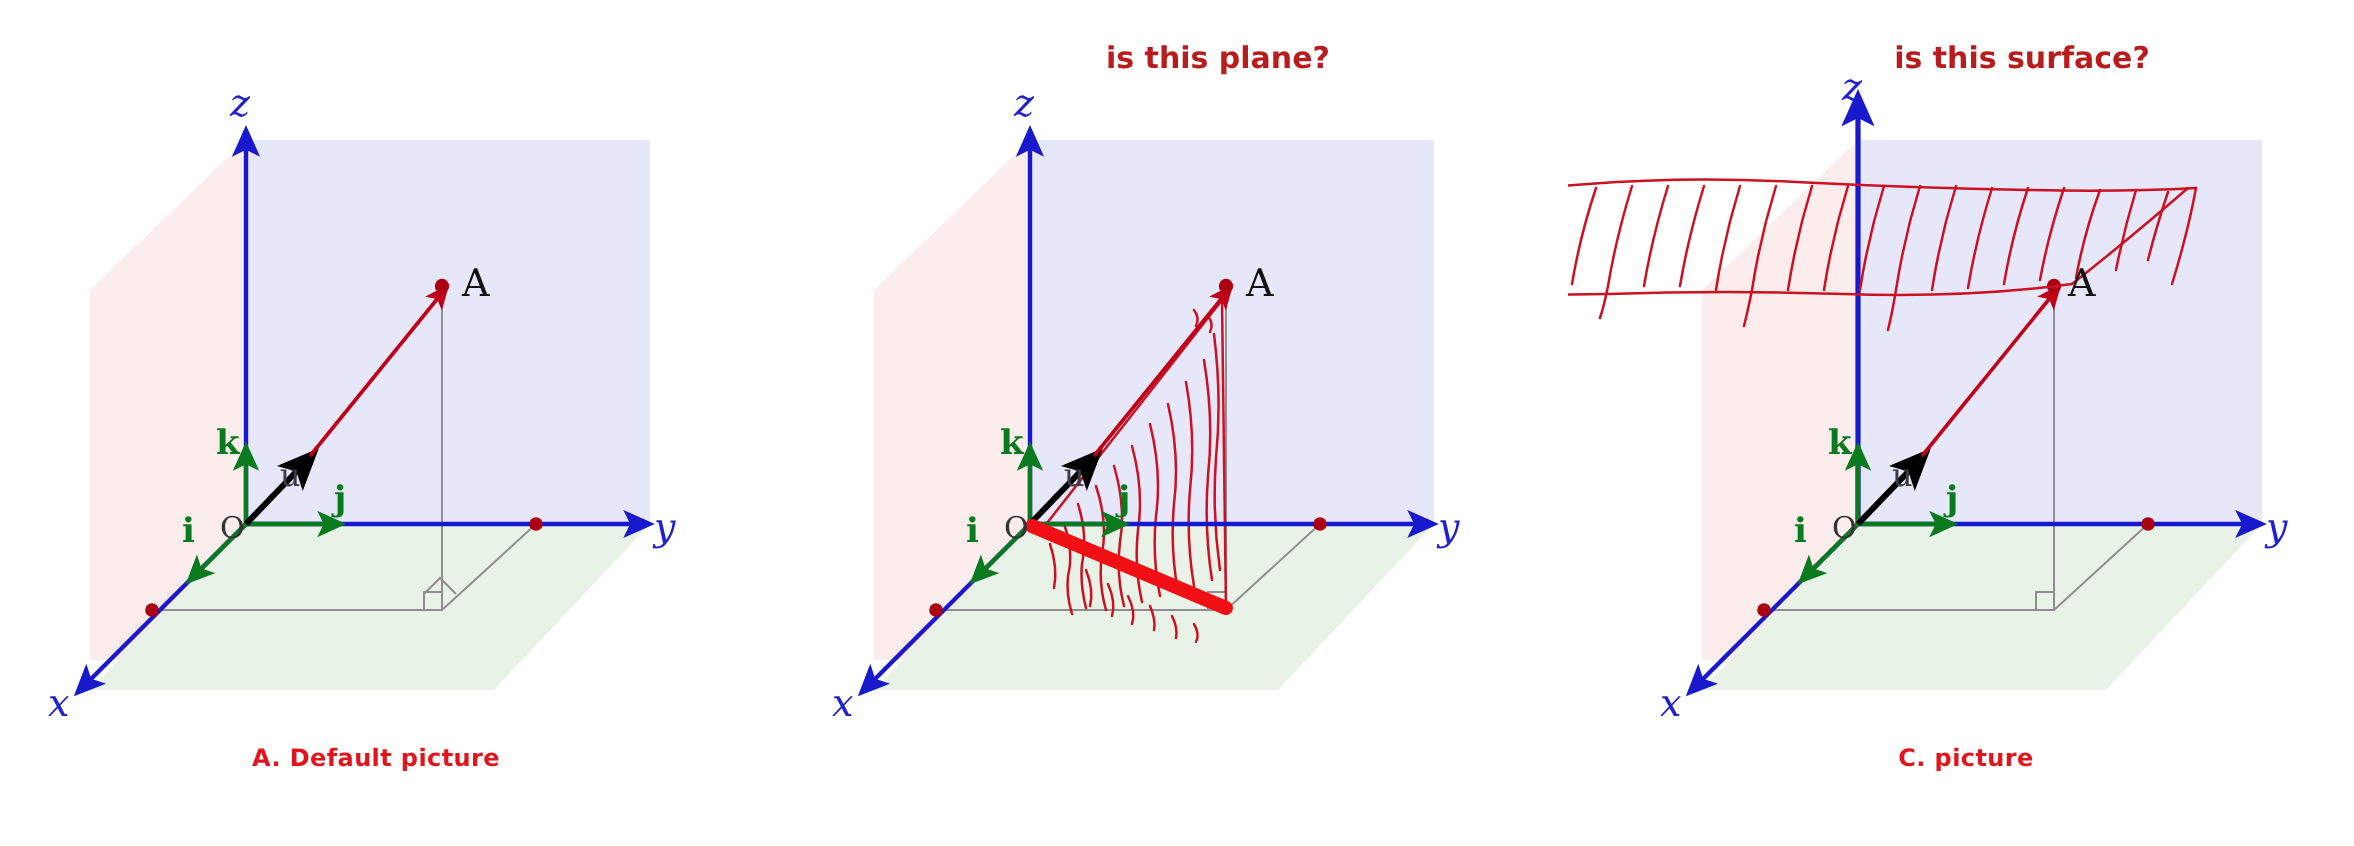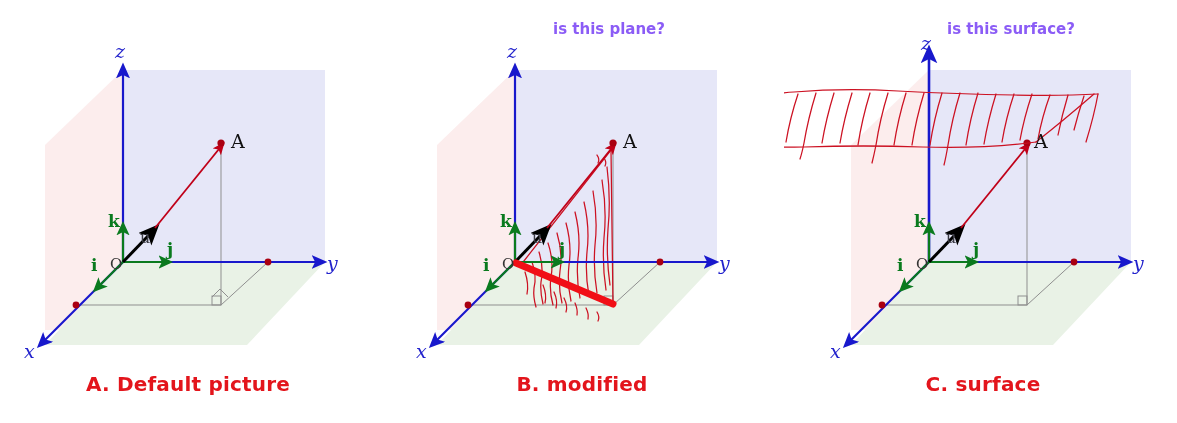--- a/index.html
+++ b/index.html
@@ -11,32 +11,32 @@
   #panel-c{left:784px;}
   .panel svg{position:absolute;left:0;top:0;width:392px;height:423px;display:block;}
   .caption{
     position:absolute;
     left:0;width:392px;
     top:372px;
     text-align:center;
     color:#e3151c;
     font-family:"DejaVu Sans",sans-serif;
     font-weight:bold;
-    font-size:20px;
+    font-size:12px;
     letter-spacing:.2px;
     white-space:nowrap;
   }
   .caption.a-cap{text-indent:-16px;}
   .caption.b-cap{text-indent:-12px;}
   .caption.c-cap{text-indent:6px;}
   .question{
     position:absolute;
     top:20px;width:392px;left:0;
     text-align:center;
-    color:#8b5cf6;
+    color:#b91c1c;
     font-family:"DejaVu Sans",sans-serif;
     font-weight:bold;
     font-size:15px;
     white-space:nowrap;
   }
   .question.q-b{text-indent:42px;}
   .question.q-c{text-indent:62px;text-align:center;}
   text{ -webkit-font-smoothing:antialiased; }
   .axlab{font-family:"DejaVu Serif",serif;font-style:italic;font-size:19px;fill:#2222cc;}
   .unitlab{font-family:"DejaVu Serif",serif;font-weight:bold;font-size:17px;fill:#0a7a1e;}
@@ -178,21 +178,20 @@
       <text class="axlab" x="327" y="270">y</text>
       <text class="axlab" x="24" y="358">x</text>
       <text class="unitlab" x="108" y="227">k</text>
       <text class="unitlab" x="167" y="255">j</text>
       <text class="unitlab" x="91" y="271">i</text>
       <text class="ulab" x="140" y="243">u</text>
       <text class="olab" x="110" y="269">O</text>
       <text class="ptlab" x="231" y="148">A</text>
     </svg>
     <div class="question q-b">is this plane?</div>
-    <div class="caption b-cap">B. modified</div>
   </div>
 
   <div class="panel" id="panel-c">
     <svg viewBox="0 0 392 423">
       <defs>
         <marker id="arrBlueC" markerWidth="9" markerHeight="9" refX="2" refY="3.2" orient="auto">
           <path d="M0,0 L7.2,3.2 L0,6.4 L1.6,3.2 Z" fill="#1818cc"></path>
         </marker>
         <marker id="arrGreenC" markerWidth="9" markerHeight="9" refX="2" refY="3" orient="auto">
           <path d="M0,0 L6.6,3 L0,6 L1.5,3 Z" fill="#0a7a1e"></path>
@@ -262,16 +261,16 @@
       <text class="axlab" x="349" y="270">y</text>
       <text class="axlab" x="46" y="358">x</text>
       <text class="unitlab" x="130" y="227">k</text>
       <text class="unitlab" x="189" y="255">j</text>
       <text class="unitlab" x="113" y="271">i</text>
       <text class="ulab" x="162" y="243">u</text>
       <text class="olab" x="132" y="269">O</text>
       <text class="ptlab" x="250" y="148">A</text>
     </svg>
     <div class="question q-c">is this surface?</div>
-    <div class="caption c-cap">C. surface</div>
+    <div class="caption c-cap">C. picture</div>
   </div>
 
 </div>
 
 </body></html>

